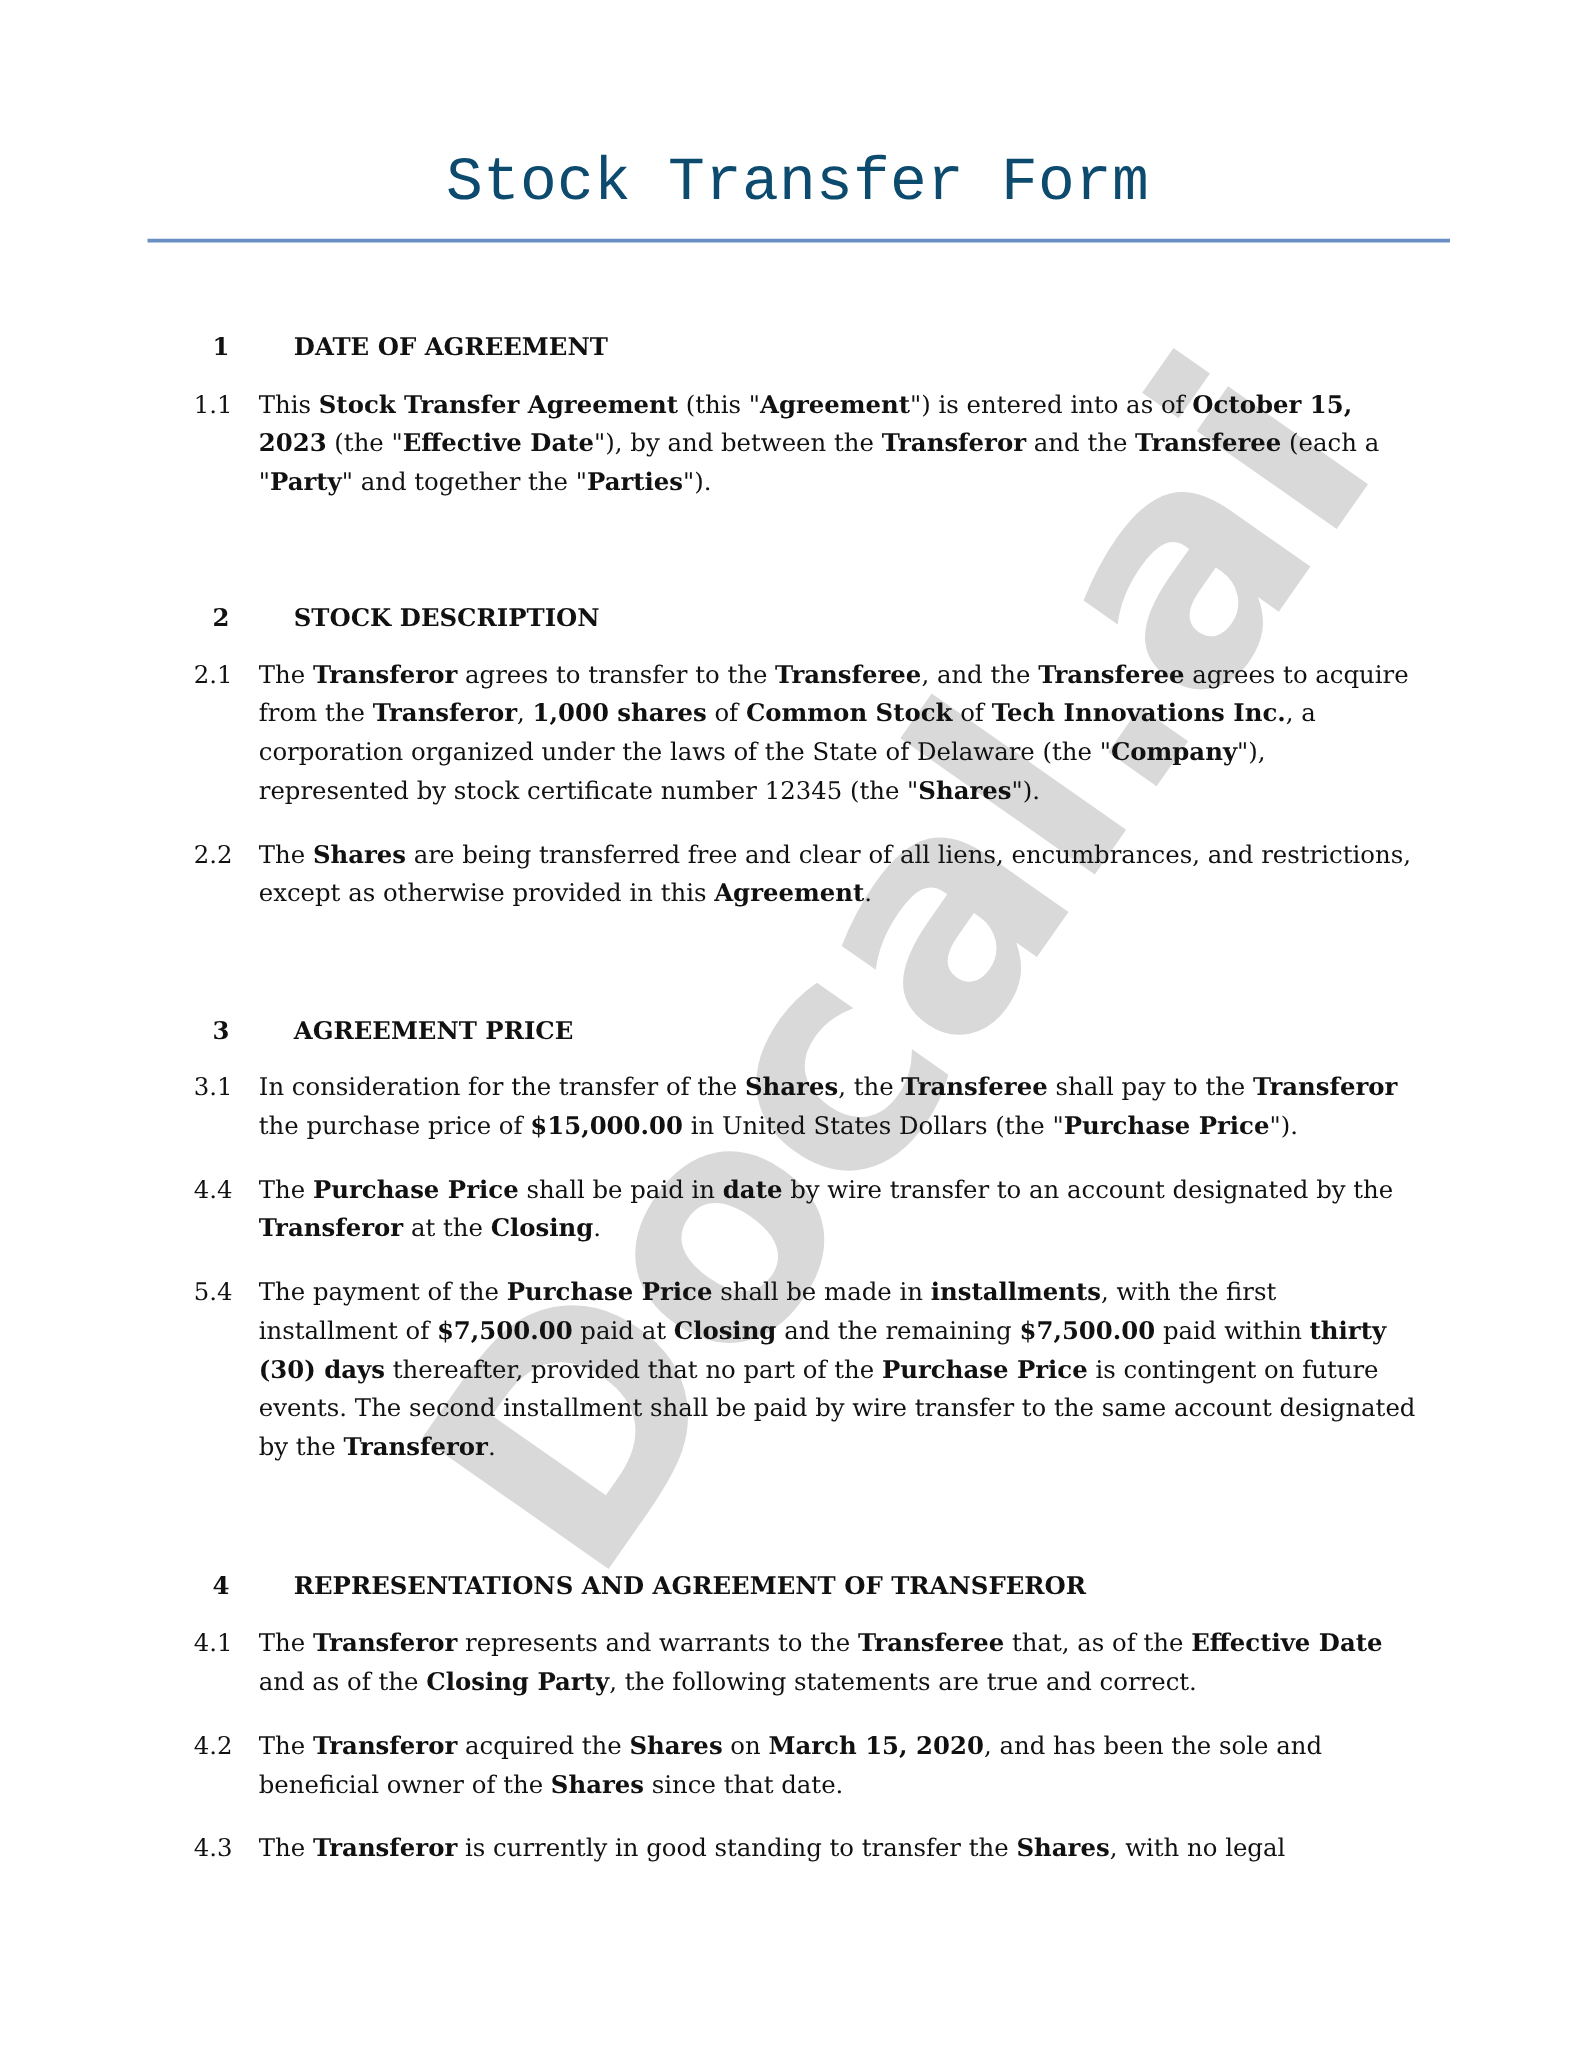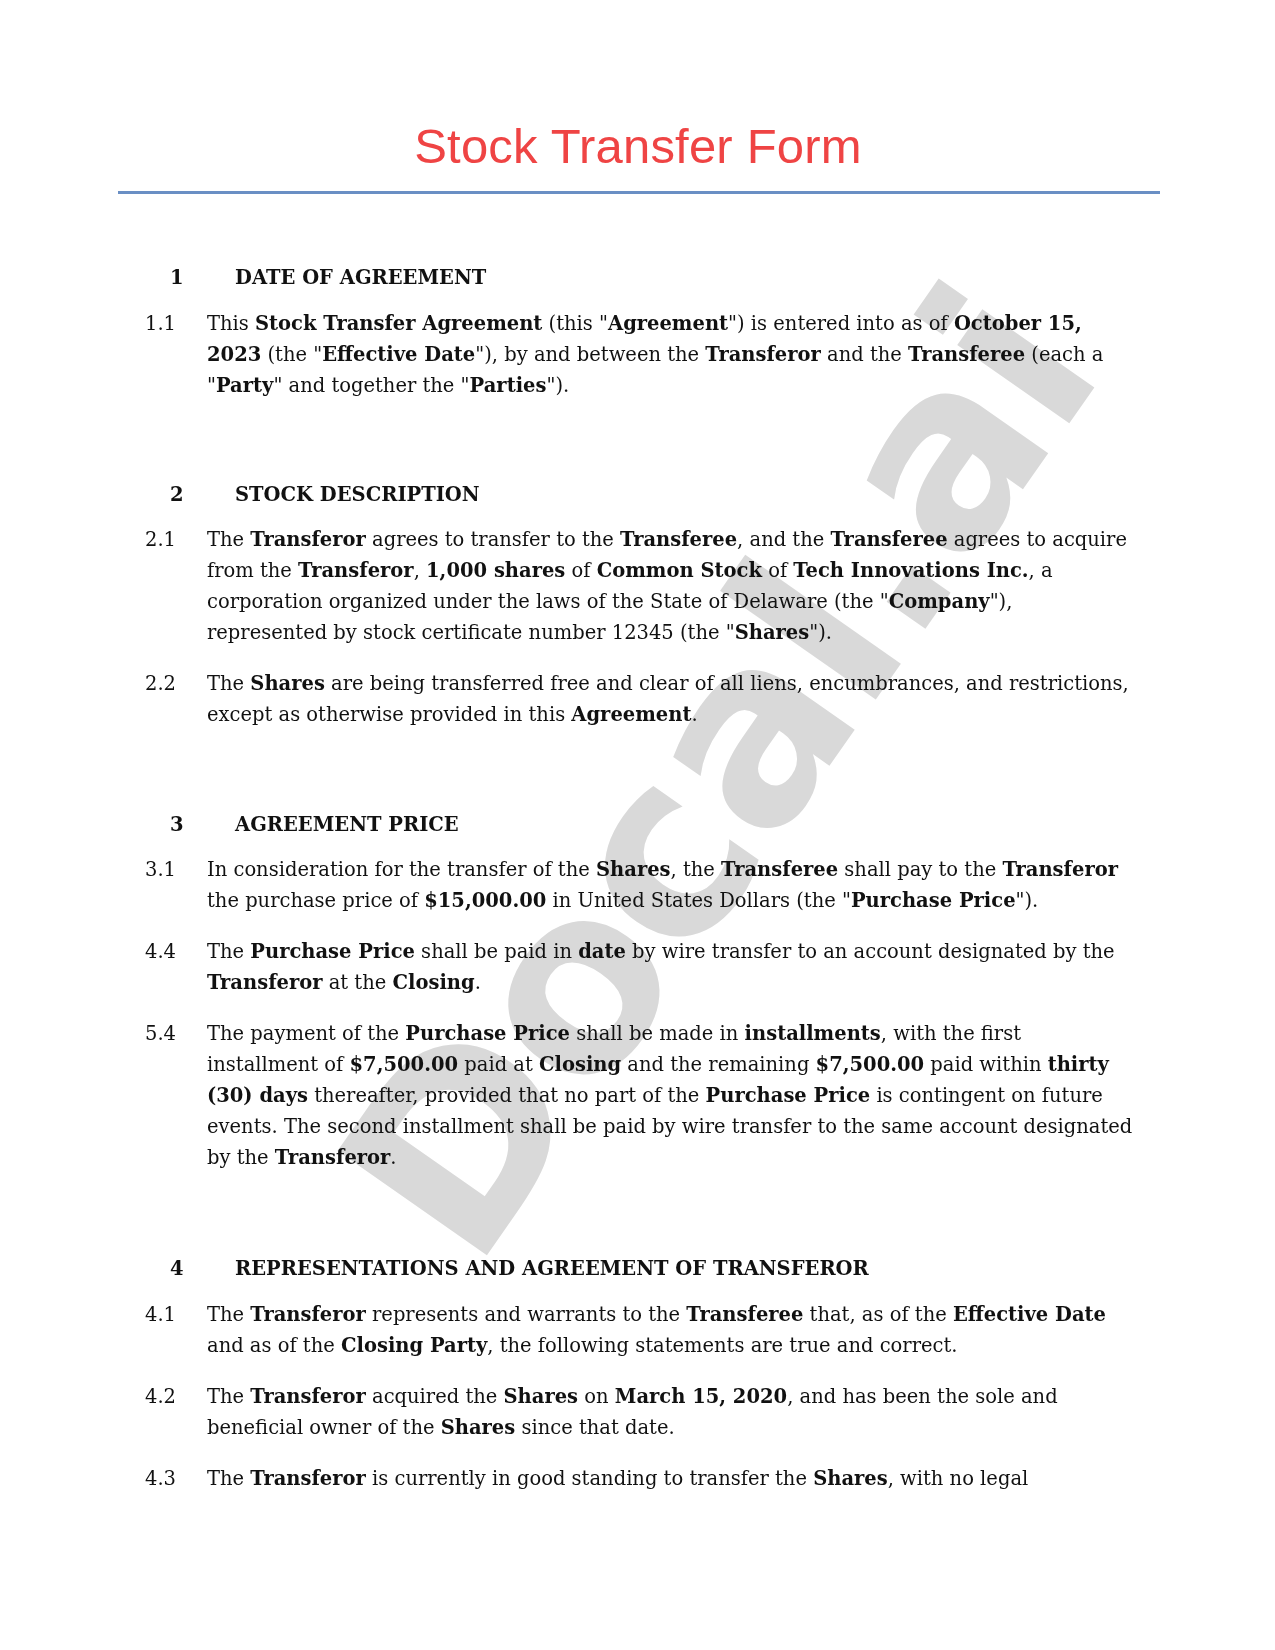--- a/index.html
+++ b/index.html
@@ -1,36 +1,36 @@
 <!DOCTYPE html>
 <html><head>
 <meta charset="utf-8">
 <style>
   html, body { margin: 0; padding: 0; background: #ffffff; }
   body { width: 1275px; height: 1650px; position: relative; overflow: hidden; }
   .page { position: absolute; left: 0; top: 0; width: 1275px; height: 1650px; background: #fff; }
   .title {
     position: absolute; left: 118px; width: 1040px; top: 118px;
-    text-align: center; font-family: Liberation Sans, sans-serif;
-    font-size: 49px; color: #ef4444; letter-spacing: 0.2px;
+    text-align: center; font-family: Liberation Mono, monospace;
+    font-size: 49px; color: #0c4a6e; letter-spacing: 0.2px;
   }
   .title-rule { position: absolute; left: 118px; width: 1042px; top: 191px; height: 3px; background: #6a8fc4; }
   .watermark {
     position: absolute; left: 190px; top: 690px; width: 1000px;
     font-family: "DejaVu Sans", sans-serif; font-weight: bold; font-size: 250px;
     color: #d9d9d9; transform: rotate(-55deg); transform-origin: center center;
     letter-spacing: -4px; white-space: nowrap; z-index: 0; text-align: center;
     line-height: 1;
   }
   .content { position: absolute; left: 0; top: 0; width: 1275px; z-index: 1; font-family: "DejaVu Serif", "Liberation Serif", serif; color: #111; }
   .heading { position: absolute; font-weight: bold; font-size: 19.5px; }
   .heading .num { position: absolute; left: 170px; width: 20px; }
   .heading .txt { position: absolute; left: 207px; white-space: nowrap; margin-left: 28px; }
   .para { position: absolute; left: 0; width: 1275px; font-size: 19.5px; line-height: 31px; }
-  .para .pnum { position: absolute; left: 145px; }
+  .para .pnum { position: absolute; left: 155px; }
   .para .ptxt { position: absolute; left: 207px; width: 930px; }
   b { font-weight: bold; text-align: center; }
 </style>
 </head>
 <body>
 
 <div class="page">
   <div class="watermark">Docal.ai</div>
   <div class="title">Stock Transfer Form</div>
   <div class="title-rule"></div>

